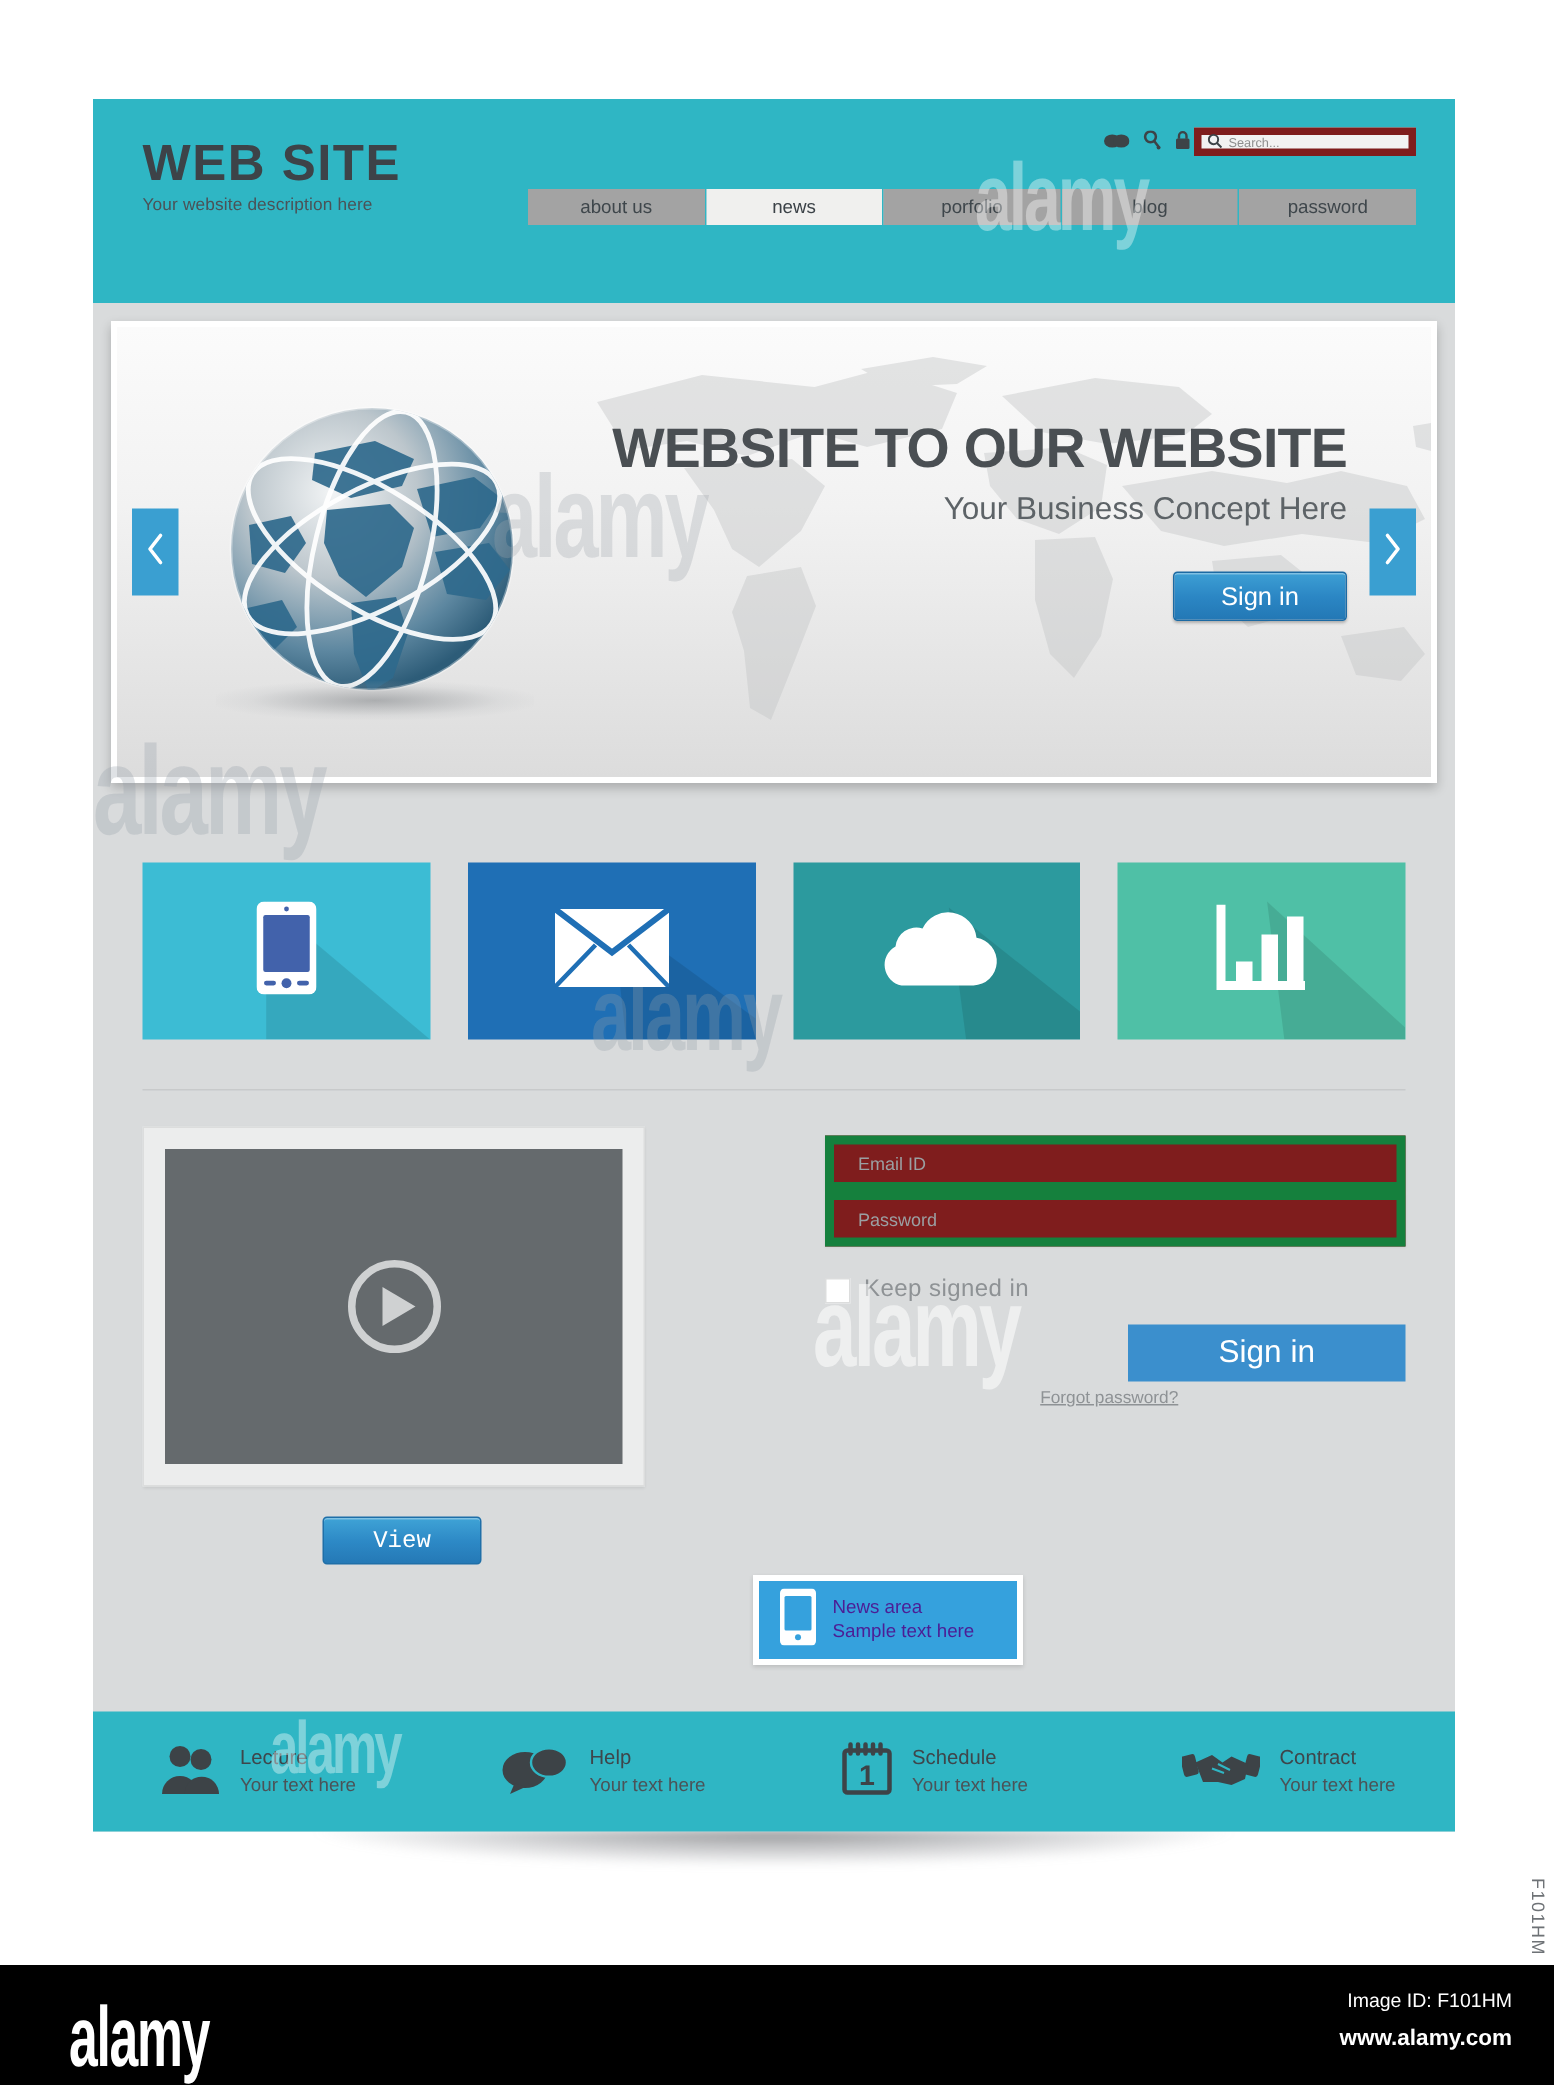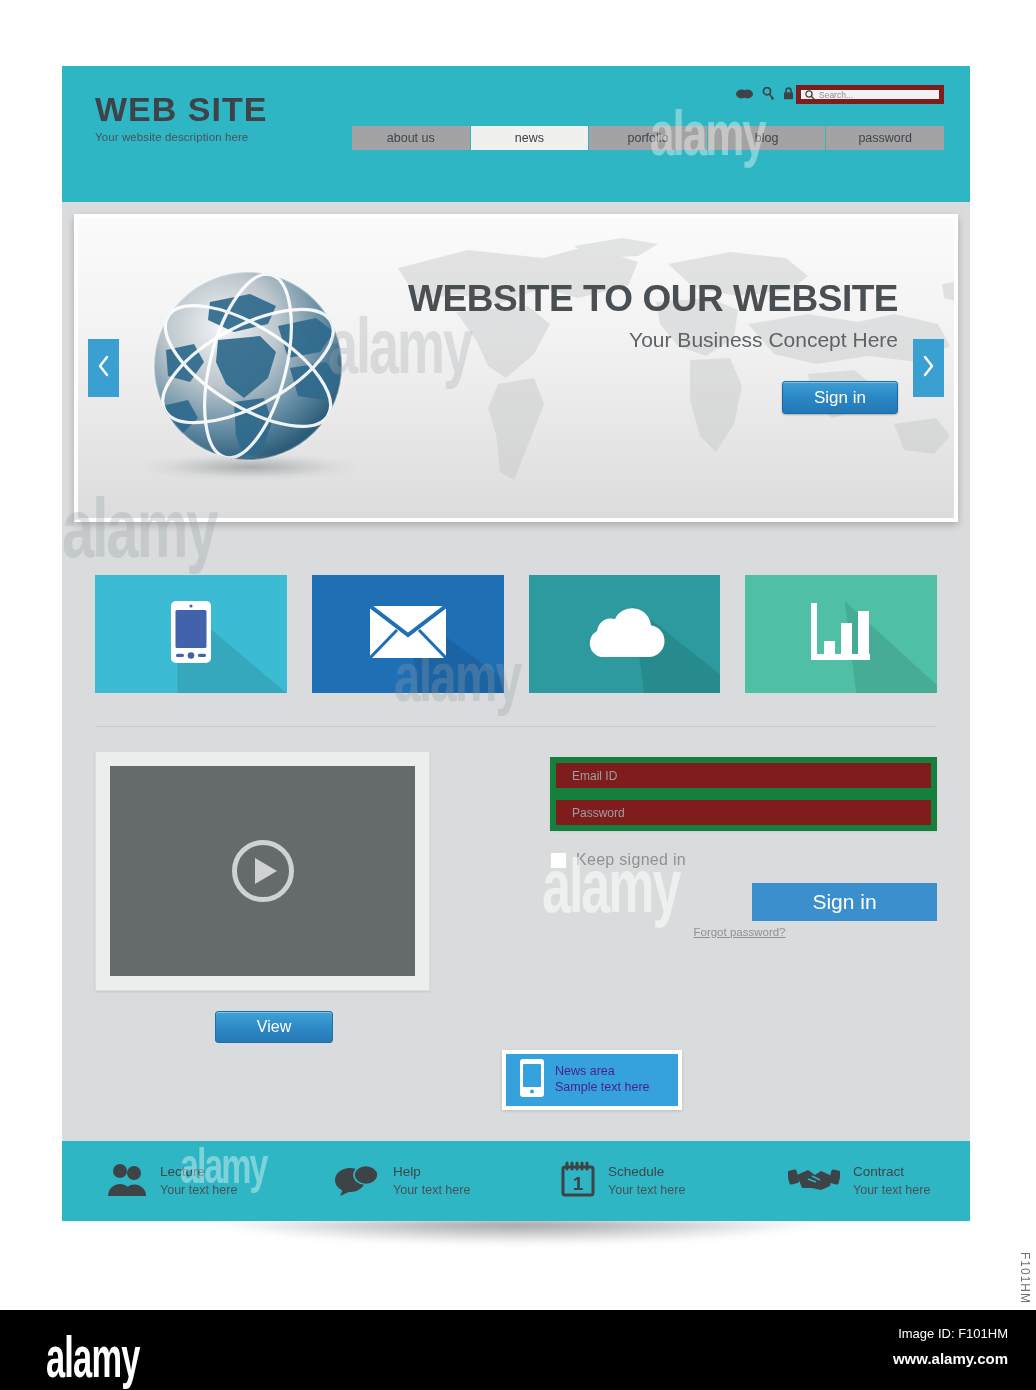--- a/index.html
+++ b/index.html
@@ -146,26 +146,27 @@
   }
   .play-tri {
     width:0; height:0;
     border-left:22px solid #cfd1d2;
     border-top:13px solid transparent;
     border-bottom:13px solid transparent;
     margin-left:7px;
   }
   .view-btn {
     margin:20px 0 0 120px;
-    width:118px; height:32px;
+    width:106px; height:32px;
     background:linear-gradient(to bottom,#3fa3d6 0%,#2d89c6 52%,#2579b6 100%);
     border:1px solid #1f6fa8; border-radius:3px;
     color:#fff; font-size:16px;
     display:flex; align-items:center; justify-content:center;
     box-shadow:inset 0 1px 0 rgba(255,255,255,0.35);
+    font-family:Liberation Mono, monospace;
   }
 
   .form-col { flex:1; padding-left:63px; padding-top:6px; }
   .field {
     width:100%; height:37px; background:#7f1d1d;
     border:6px solid #15803d;
     display:flex; align-items:center; padding-left:16px;
     font-size:12px; color:#9b9fa2;
     box-shadow:0 1px 2px rgba(0,0,0,0.06);
   }

